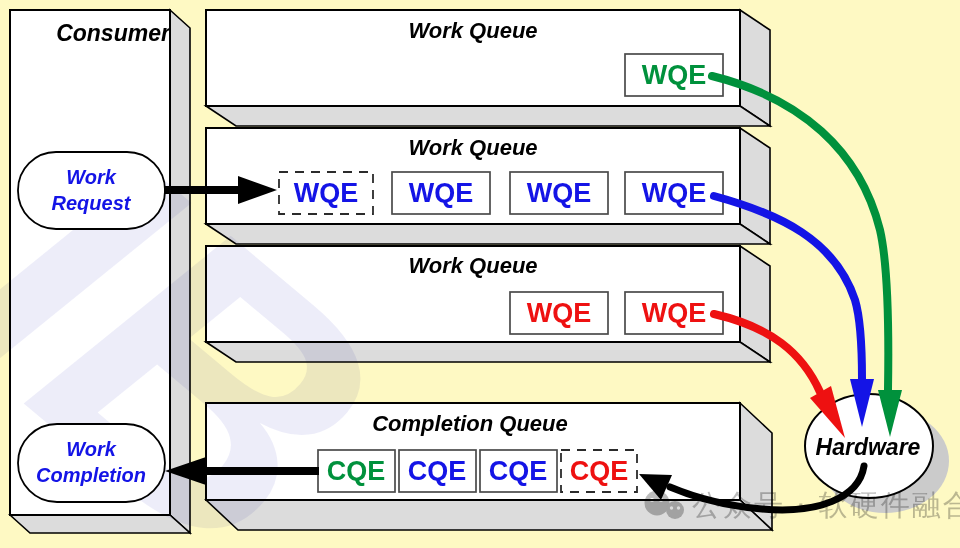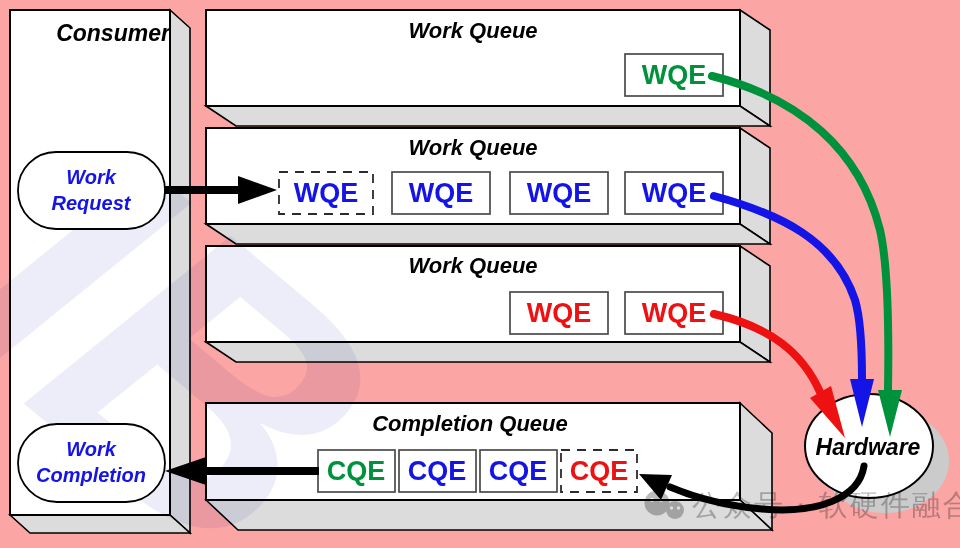--- a/index.html
+++ b/index.html
@@ -1,16 +1,16 @@
 <!DOCTYPE html>
 <html><head>
 <meta charset="utf-8">
 <style>
   html,body{margin:0;padding:0;background:#ffffff;}
-  .stage{position:relative;width:960px;height:548px;background:#fca5a5;overflow:hidden;}
+  .stage{position:relative;width:960px;height:548px;background:#fef9c3;overflow:hidden;}
   svg{position:absolute;left:0;top:0;display:block;}
   svg text{font-family:"Liberation Sans","DejaVu Sans",sans-serif;}
   .slab-front{fill:#ffffff;stroke:#000000;stroke-width:2;}
   .slab-side{fill:#dcdcdc;stroke:#000000;stroke-width:1.6;}
   .queue-title{font-size:22px;font-weight:bold;font-style:italic;text-anchor:middle;fill:#000;}
   .box-title{font-size:23px;font-weight:bold;font-style:italic;text-anchor:middle;fill:#000;}
   .entry-box{fill:#ffffff;stroke:#4a4a4a;stroke-width:1.7;}
   .entry-box.dashed{stroke:#2b2b2b;stroke-width:1.8;stroke-dasharray:9 7;}
   .entry-text{font-size:27px;font-weight:bold;text-anchor:middle;}
   .oval{fill:#ffffff;stroke:#000000;stroke-width:1.8;}

